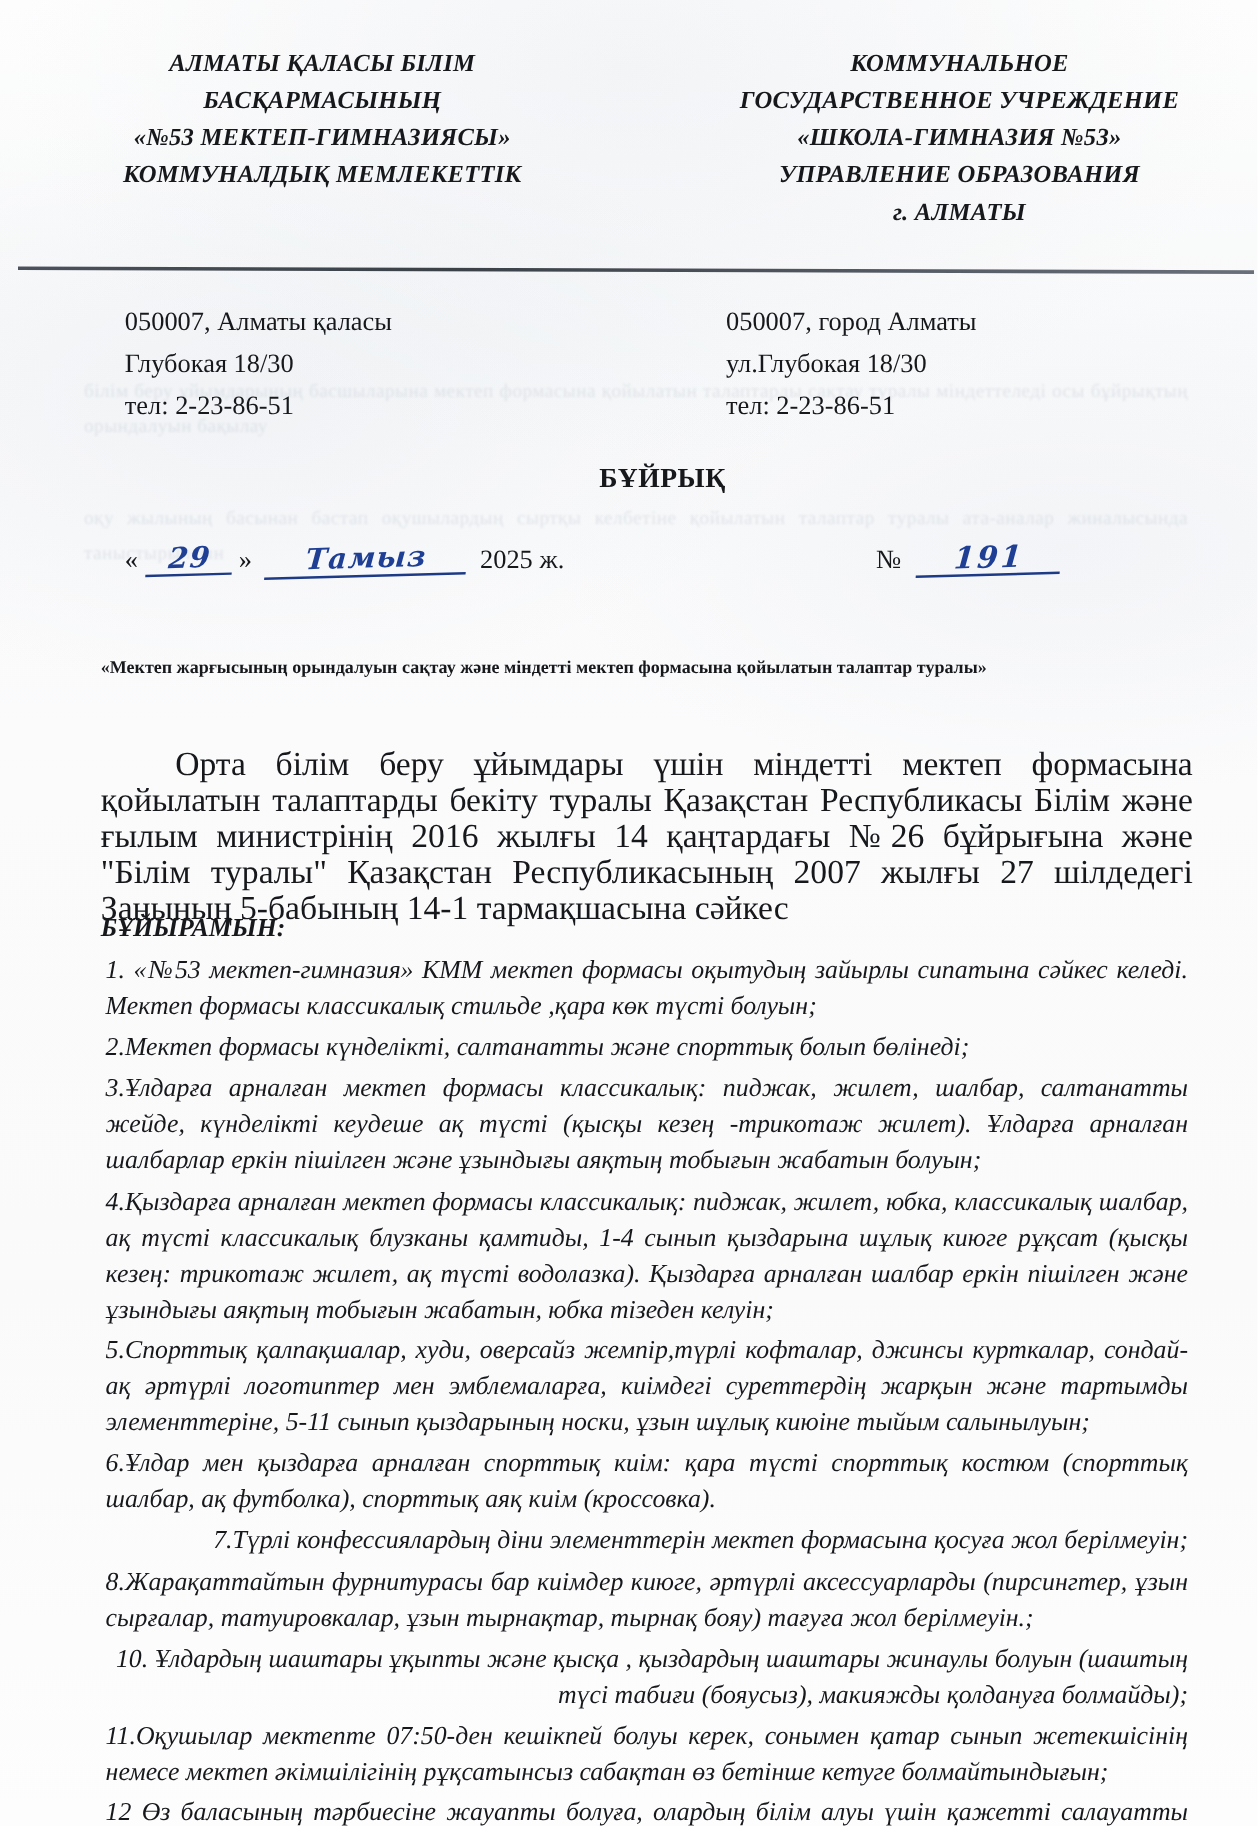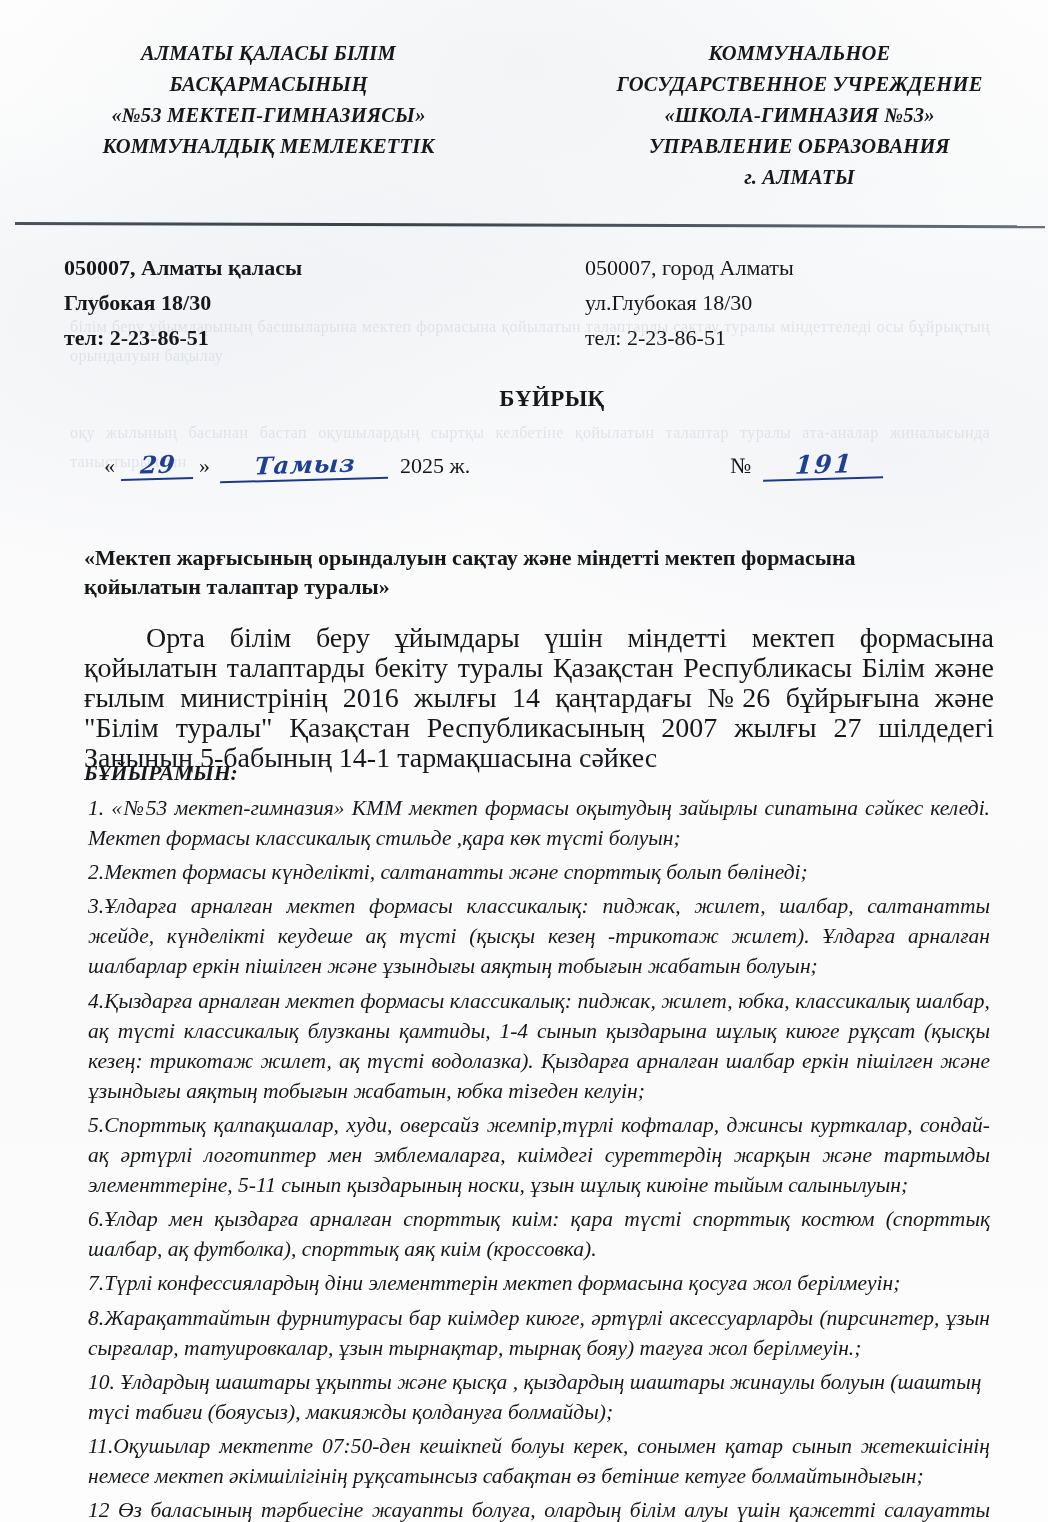--- a/index.html
+++ b/index.html
@@ -70,21 +70,21 @@
   
   .addresses {
     position: absolute;
     top: 250px;
     left: 0;
     width: 1048px;
     display: flex;
     z-index: 5;
   }
   .addr-col { flex: 1 1 50%; }
-  .addr-col.left { padding-left: 64px; font-weight: bold; }
+  .addr-col.left { padding-left: 104px; }
   .addr-col.right { padding-left: 58px; }
   .addr-line {
     font-size: 22px;
     line-height: 35px;
     white-space: nowrap;
   }
 
   
   .order-title {
     position: absolute;
@@ -147,21 +147,21 @@
   .year-text { margin-left: 4px; }
   .no-label { font-weight: normal; }
 
   
   .subject {
     position: absolute;
     top: 543px;
     left: 84px;
     width: 866px;
     font-weight: bold;
-    font-size: 22px;
+    font-size: 15px;
     line-height: 29px;
     z-index: 5;
   }
 
   
   .preamble {
     position: absolute;
     top: 623px;
     left: 84px;
     width: 910px;
@@ -186,21 +186,21 @@
     font-size: 21.5px;
     line-height: 31px;
     margin-bottom: 1px;
   }
   .clause {
     font-size: 21.5px;
     line-height: 30.1px;
     text-align: justify;
     margin: 4px;
   }
-  .clause.nojust { text-align: left; }
+  .clause.nojust { text-align: right; }
 
   
   .ghost {
     position: absolute;
     z-index: 1;
     color: #aab3c2;
     opacity: 0.30;
     font-size: 16px;
     line-height: 29px;
     letter-spacing: 0.4px;

